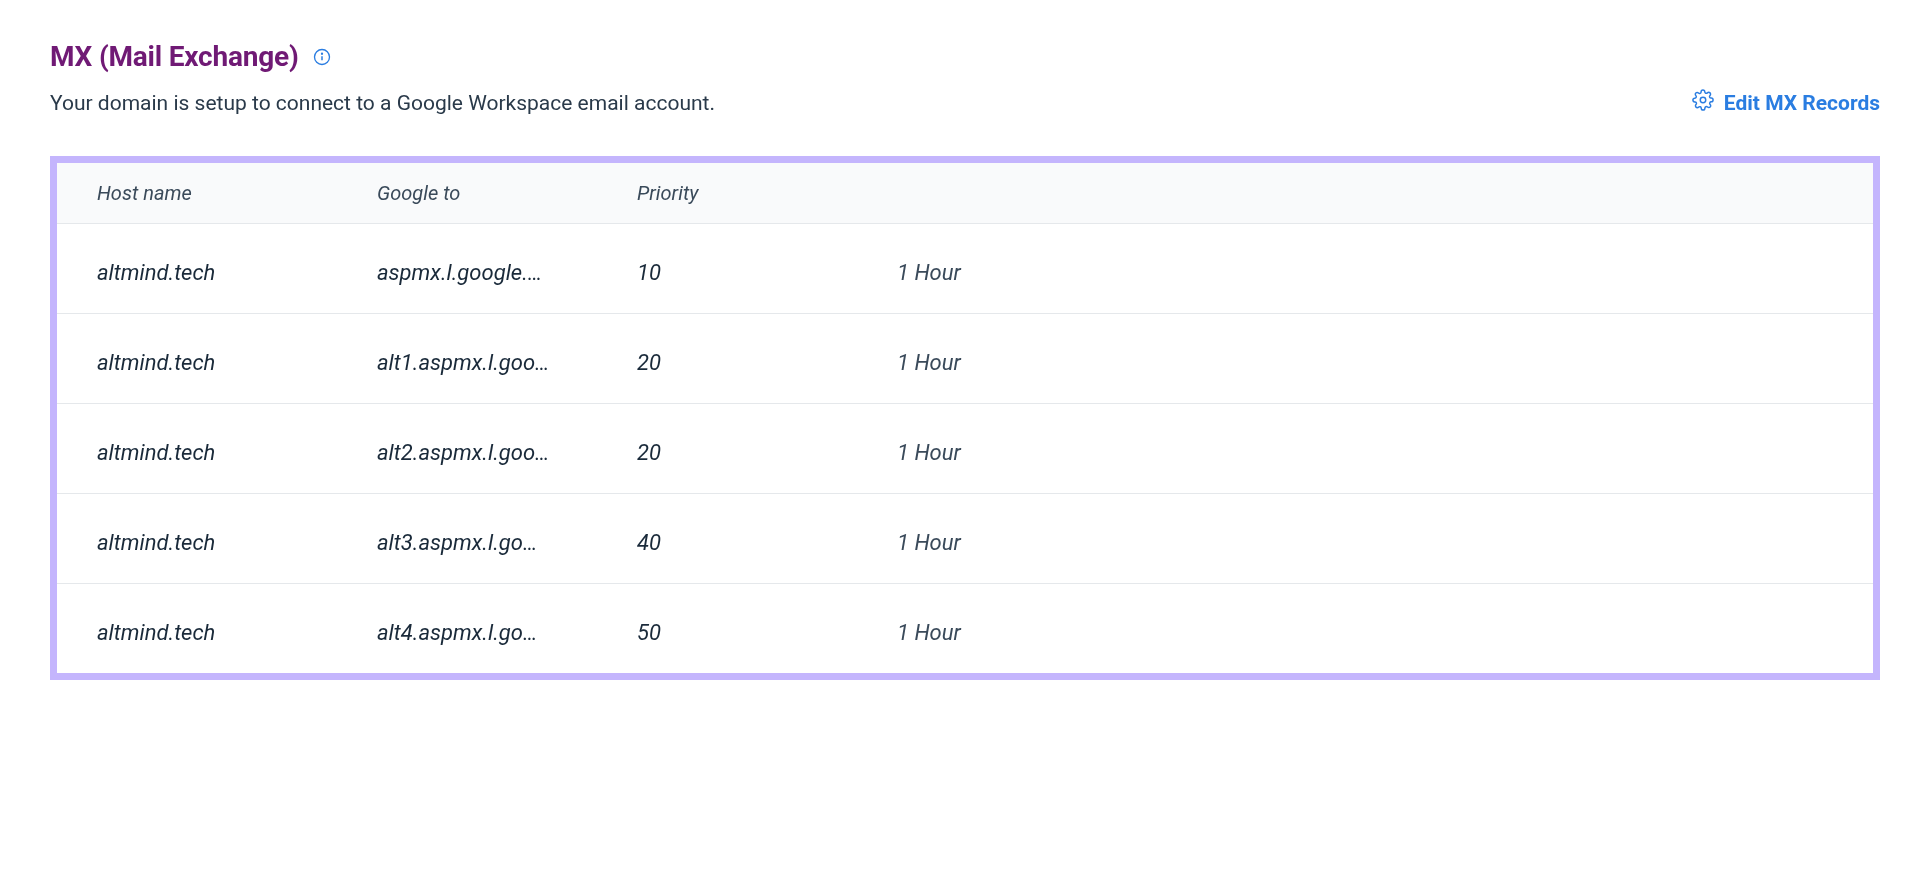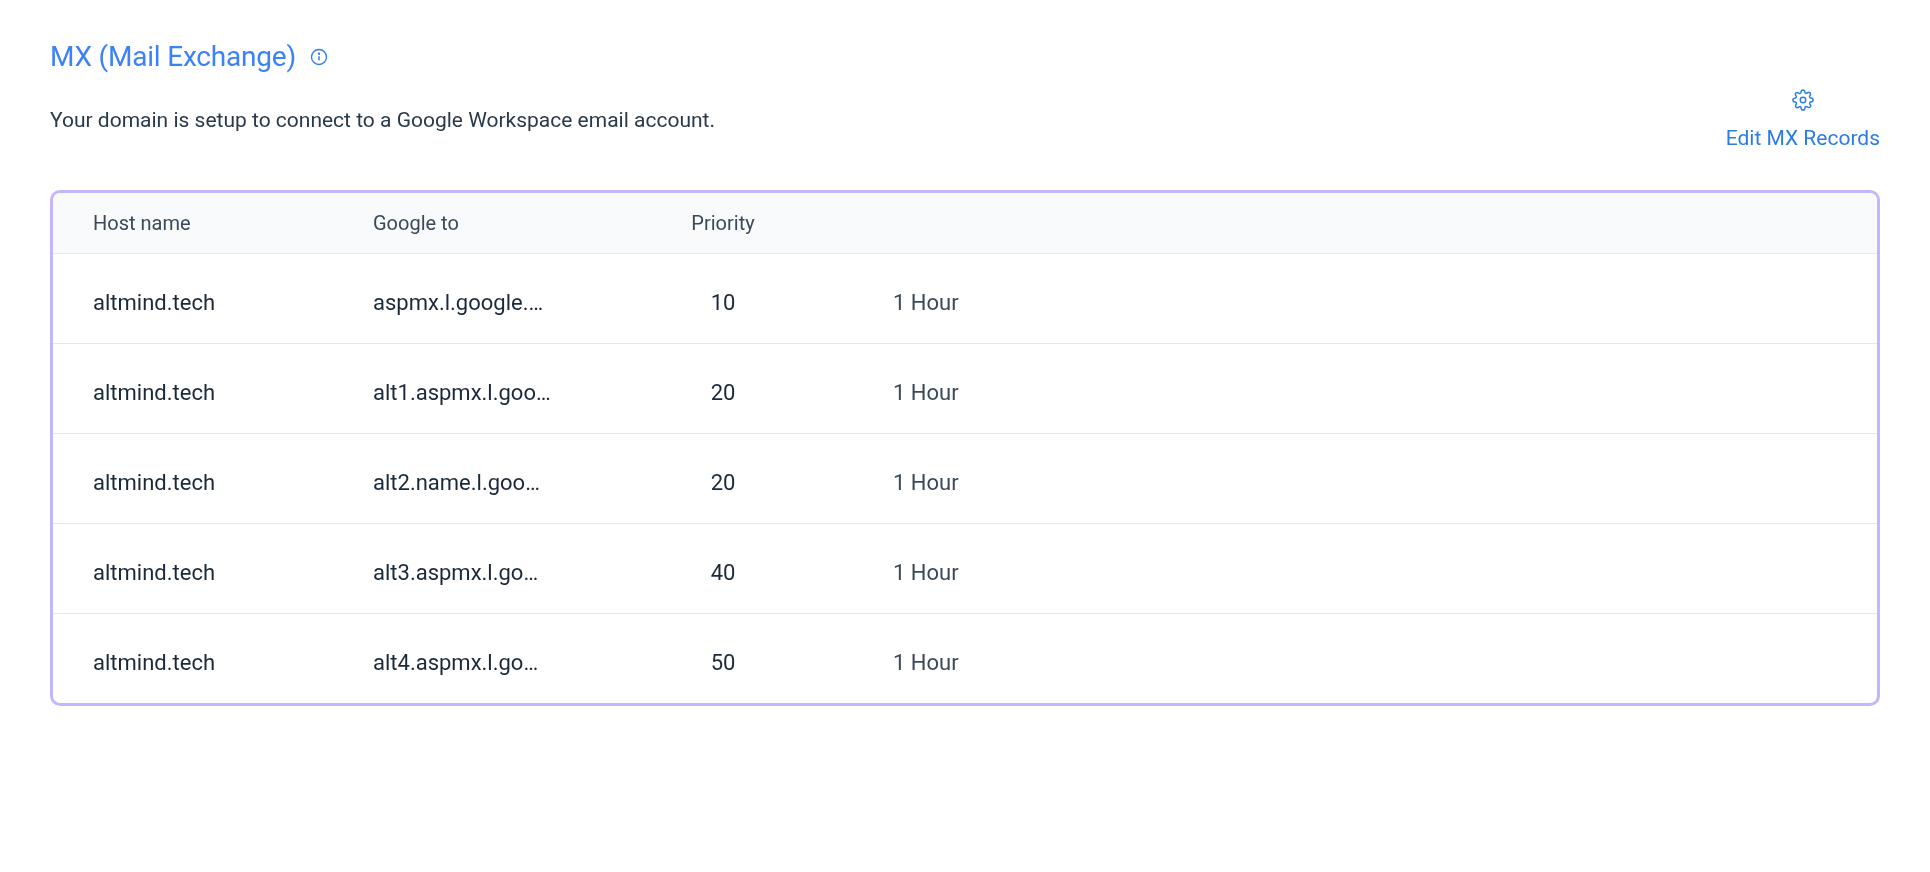--- a/index.html
+++ b/index.html
@@ -15,22 +15,22 @@
       font-size: 20px;
     }
     .header-row {
       display: flex;
       align-items: center;
       gap: 12px;
       margin-bottom: 16px;
     }
     .section-title {
       font-size: 28px;
-      font-weight: 400;
-      color: #3b82f6;
+      font-weight: 700;
+      color: #701a75;
       letter-spacing: -0.2px;
       text-align: center;
     }
     .info-icon {
       display: inline-flex;
       align-items: center;
       justify-content: center;
       width: 22px;
       height: 22px;
       cursor: pointer;
@@ -50,34 +50,34 @@
       font-size: 21px;
       color: #2a3a4a;
       font-weight: 400;
     }
     .edit-link {
       display: inline-flex;
       align-items: center;
       gap: 10px;
       color: #2a7de1;
       font-size: 21px;
-      font-weight: 400;
+      font-weight: 700;
       text-decoration: none;
       cursor: pointer;
-      flex-direction: column;
     }
     .edit-link svg {
       width: 22px;
       height: 22px;
     }
     .table {
       width: 100%;
-      border: 3px solid #c4b5fd;
-      border-radius: 10px;
+      border: 7px solid #c4b5fd;
+      border-radius: 0;
       overflow: hidden;
+      font-style: italic;
     }
     .table-header {
       display: flex;
       background: #f9fafb;
       border-bottom: 1px solid #e5e8eb;
       padding: 18px 0;
     }
     .table-row {
       display: flex;
       border-bottom: 1px solid #e5e8eb;
@@ -96,21 +96,20 @@
     .col-points {
       width: 260px;
       flex-shrink: 0;
       white-space: nowrap;
       overflow: hidden;
       text-overflow: ellipsis;
     }
     .col-priority {
       width: 260px;
       flex-shrink: 0;
-      text-align: center;
     }
     .col-ttl {
       flex: 1;
     }
     .table-header .col {
       font-size: 20px;
       font-weight: 400;
       color: #3a4a5a;
     }
     .table-row .col {
@@ -166,21 +165,21 @@
 
   <div class="table-row">
     <div class="col col-host">altmind.tech</div>
     <div class="col col-points">alt1.aspmx.l.goo…</div>
     <div class="col col-priority">20</div>
     <div class="col col-ttl">1 Hour</div>
   </div>
 
   <div class="table-row">
     <div class="col col-host">altmind.tech</div>
-    <div class="col col-points">alt2.name.l.goo…</div>
+    <div class="col col-points">alt2.aspmx.l.goo…</div>
     <div class="col col-priority">20</div>
     <div class="col col-ttl">1 Hour</div>
   </div>
 
   <div class="table-row">
     <div class="col col-host">altmind.tech</div>
     <div class="col col-points">alt3.aspmx.l.go…</div>
     <div class="col col-priority">40</div>
     <div class="col col-ttl">1 Hour</div>
   </div>

